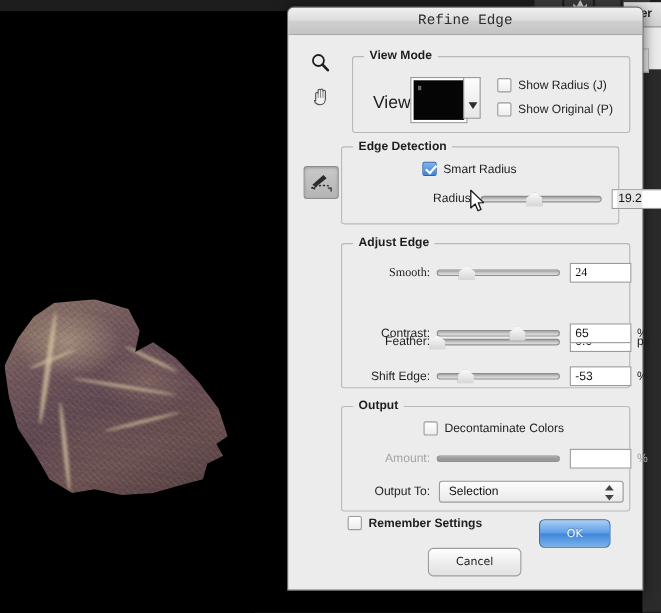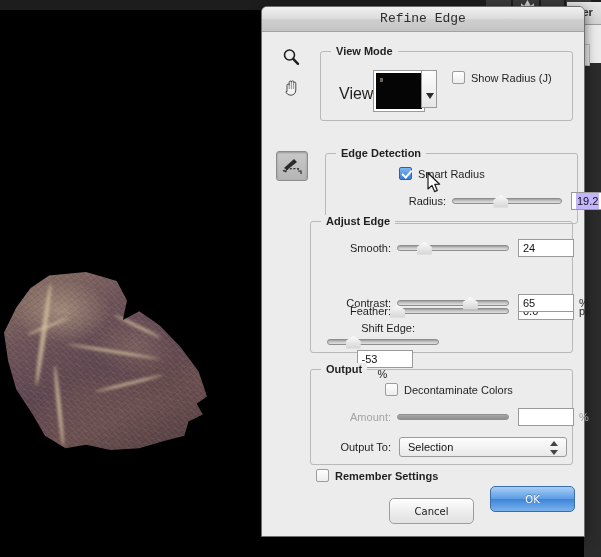--- a/index.html
+++ b/index.html
@@ -181,21 +181,21 @@
   .group-title {
     position: absolute;
     top: -7px; left: 10px;
     background: #ececec;
     padding: 0 5px;
     font-size: 11px;
     font-weight: bold;
     color: #1f1f1f;
   }
   #group-view-mode      { left: 58px; top: 44px;  width: 251px; height: 68px; }
-  #group-edge-detection { left: 63px; top: 126px; width: 251px; height: 69px; margin-top: 20px; }
+  #group-edge-detection { left: 48px; top: 126px; width: 251px; height: 69px; }
   #group-adjust-edge    { left: 48px; top: 214px; width: 261px; height: 130px; }
   #group-output         { left: 48px; top: 362px; width: 261px; height: 94px; }
 
   
   #view-label {
     position: absolute; left: 18px; top: 33px;
     font-size: 16px; color: #1f1f1f;
   }
   #view-preview-well {
     position: absolute; left: 52px; top: 18px;
@@ -309,41 +309,41 @@
     color: #111;
     display: flex;
     align-items: center;
     padding-left: 4px;
     box-sizing: border-box;
   }
   .num-field.selected-text {
     background: #fff;
   }
   .num-field.selected-text .numtext {
-    background: #c4b5fd;
+    background: #e5e5e5;
     padding: 2px 1px;
   }
   .num-field.disabled { background: #fff; }
   .unit { font-size: 11px; color: #1f1f1f; margin-left: 5px; }
   .unit.disabled { color: #a3a3a3; }
 
   
   #row-radius { left: 72px; top: 38px; }
   #row-radius .row-label { width: 48px; }
   #row-radius .slider { width: 110px; margin-left: 6px; }
   #row-radius .num-field { width: 58px; margin-left: 9px; }
 
   
   .adj-row .row-label { width: 70px; }
   .adj-row .slider { width: 112px; margin-left: 6px; }
   .adj-row .num-field { width: 56px; margin-left: 9px; }
-  #row-smooth     { left: 10px; top: 17px; }
+  #row-smooth     { left: 10px; top: 17px; font-family: Liberation Serif, serif; }
   #row-feather    { left: 10px; top: 44px; margin-top: 36px; }
   #row-contrast   { left: 10px; top: 72px; }
-  #row-shift-edge { left: 10px; top: 100px; flex-direction: column; }
+  #row-shift-edge { left: 10px; top: 111px; }
 
   
   #row-amount { left: 10px; top: 38px; }
   #row-amount .row-label { width: 70px; }
   #row-amount .slider { width: 112px; margin-left: 6px; }
   #row-amount .num-field { width: 56px; margin-left: 9px; }
 
   #row-output-to { position: absolute; left: 10px; top: 67px; display: flex; align-items: center; }
   #row-output-to .row-label { width: 70px; }
   #select-output-to {
@@ -388,21 +388,21 @@
     box-sizing: border-box;
     font-family: "DejaVu Sans", sans-serif;
   }
   #btn-cancel {
     left: 389px; top: 498px; width: 85px;
     background: linear-gradient(180deg, #ffffff 0%, #ededed 52%, #e2e2e2 100%);
     border: 1px solid #9d9d9d;
     color: #1a1a1a;
   }
   #btn-ok {
-    left: 490px; top: 486px; width: 85px;
+    left: 490px; top: 472px; width: 65px;
     background: linear-gradient(180deg, #a9cef5 0%, #5d9de6 48%, #3f86d9 52%, #7ab2ec 100%);
     border: 1px solid #3a6ea8;
     color: #ffffff;
     text-shadow: 0 -1px 0 rgba(0,0,0,0.28);
   }
 
   
   #mouse-cursor {
     position: absolute;
     left: 427px; top: 172px;
@@ -481,20 +481,24 @@
         <div id="view-preview-speck"></div>
       </div>
     </div>
     <div id="view-preview-arrow"></div>
 
     <div id="cb-show-radius" class="cb-row">
       <div class="checkbox"></div>
       <span class="cb-label">Show Radius (J)</span>
     </div>
 
+    <div id="cb-show-original" class="cb-row">
+      <div class="checkbox"></div>
+      <span class="cb-label">Show Original (P)</span>
+    </div>
   </div>
 
   <div id="group-edge-detection" class="group">
     <div class="group-title">Edge Detection</div>
 
     <div id="cb-smart-radius" class="cb-row">
       <div class="checkbox checked"></div>
       <span class="cb-label">Smart Radius</span>
     </div>
 

